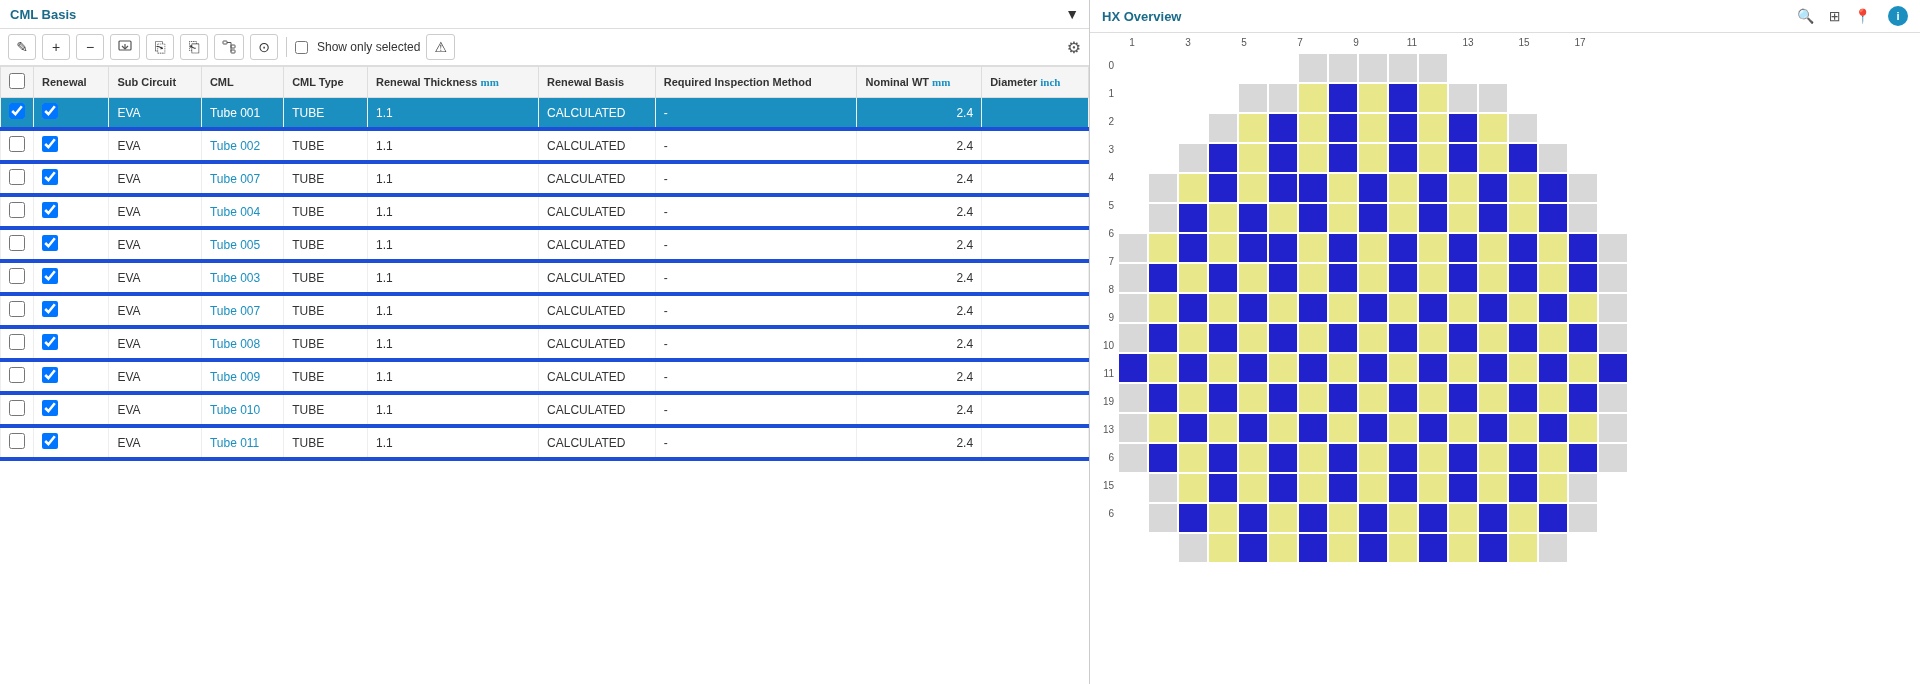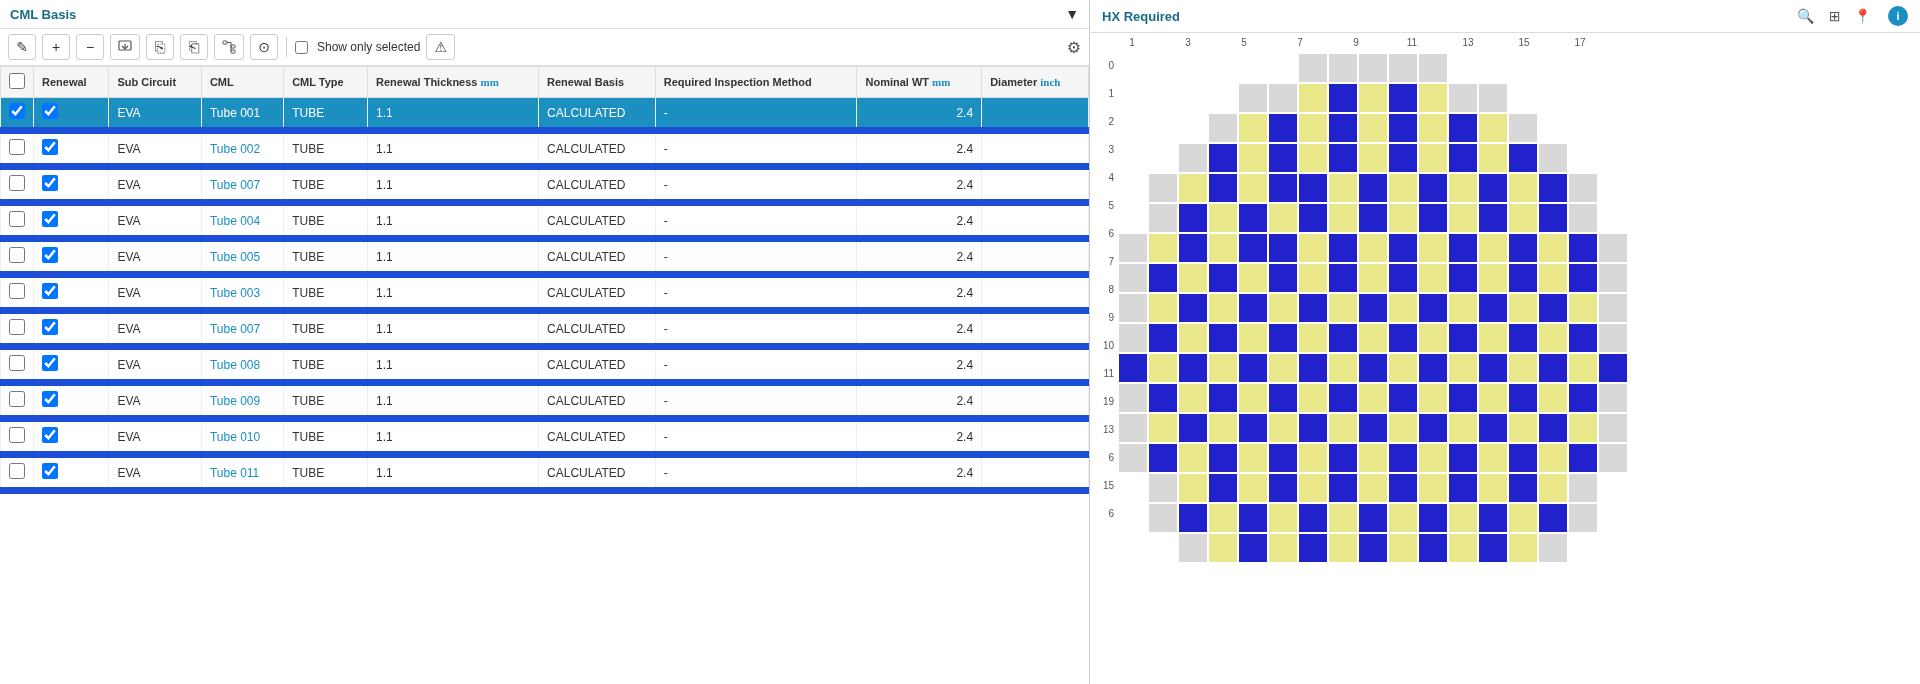--- a/index.html
+++ b/index.html
@@ -22,21 +22,21 @@
     .toolbar-checkbox-label input { cursor: pointer; }
     .toolbar-spacer { flex: 1; }
     .toolbar-gear { background: none; border: none; cursor: pointer; font-size: 16px; color: #555; }
 
     
     .table-container { flex: 1; overflow-y: auto; overflow-x: auto; }
     table { width: 100%; border-collapse: collapse; }
     thead tr { background: #f5f5f5; }
     thead th { border: 1px solid #ddd; padding: 6px 8px; text-align: left; font-size: 11px; font-weight: bold; color: #333; white-space: nowrap; position: sticky; top: 0; background: #f5f5f5; z-index: 1; }
     thead th .mm { color: #1a8fc0; font-weight: bold; font-family: Liberation Serif, serif; }
-    tbody tr { border-bottom: 7px solid #1d4ed8; }
+    tbody tr { border-bottom: 4px solid #1d4ed8; }
     tbody tr.selected { background: #1a8fc0; color: #fff; }
     tbody tr.selected td { color: #fff; }
     tbody tr.selected .cml-link { color: #fff !important; }
     tbody td { border: 1px solid #eee; padding: 5px 8px; font-size: 12px; color: #333; white-space: nowrap; }
     .cml-link { color: #1a8fc0; cursor: pointer; text-decoration: none; }
     .checkbox-cell { width: 30px; text-align: center; }
     .row-checkbox { width: 16px; height: 16px; cursor: pointer; }
     .select-all-checkbox { width: 16px; height: 16px; cursor: pointer; }
 
     
@@ -261,21 +261,21 @@
               <td style="text-align: right;">2.4</td>
               <td></td>
             </tr>
           </tbody>
       </table>
     </div>
   </div>
 
   <div class="right-panel">
     <div class="right-header">
-      <span class="right-title">HX Required</span>
+      <span class="right-title">HX Overview</span>
       <div class="right-toolbar">
         <button class="right-toolbar-btn" title="Search">🔍</button>
         <button class="right-toolbar-btn" title="Grid">⊞</button>
         <button class="right-toolbar-btn" title="Location">📍</button>
         <div style="flex:1"></div>
         <div class="info-btn">i</div>
       </div>
     </div>
     <div class="hx-container">
       <div class="hx-grid-wrapper">

